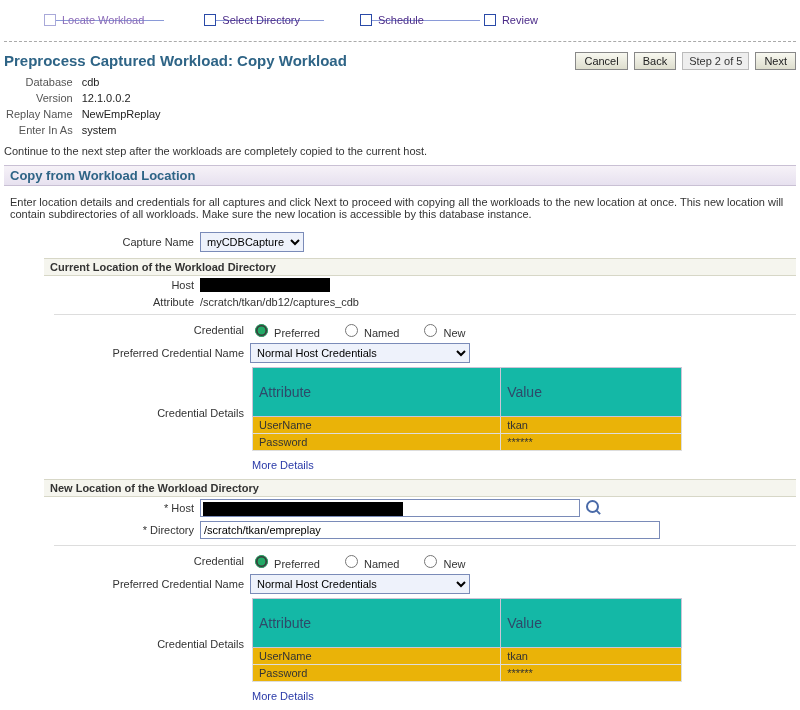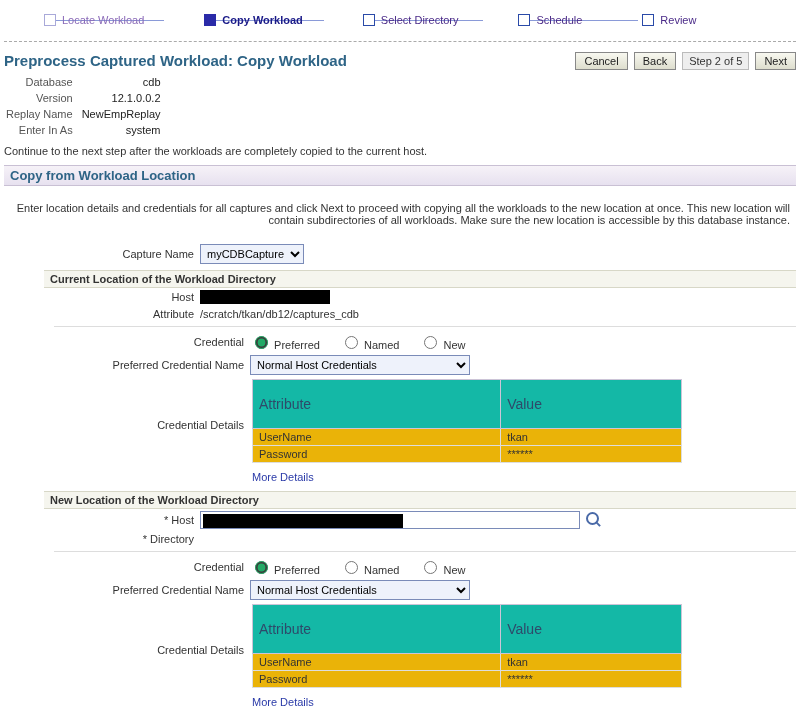--- a/index.html
+++ b/index.html
@@ -50,21 +50,21 @@
     font-weight: bold;
     margin: 0 0 4px 0;
   }
   .header-row {
     display:flex;
     justify-content:space-between;
     align-items:flex-start;
   }
   .props-table { font-size:11px; margin-left:0; }
   .props-table td.lab { text-align:right; color:#555; padding:0 6px 0 0; }
-  .props-table td.val { color:#222;text-align:right; }
+  .props-table td.val { color:#222; }
   .top-buttons { display:flex; gap:6px; align-items:center;}
   button.btn {
     background: linear-gradient(#f8f8f0,#dedece);
     border:1px solid #888;
     padding:2px 8px;
     font-size:11px;
     font-family:inherit;
     cursor:pointer;
     color:#222;
   }
@@ -87,21 +87,21 @@
   .sub-section-head {
     background:#f5f5ee;
     border-top:1px solid #d7d7c7;
     border-bottom:1px solid #d7d7c7;
     padding:2px 6px;
     font-weight:bold;
     font-size:11px;
     color:#333;
     margin-top:4px;
   }
-  .section-text { padding:16px 6px; font-size:11px;text-align:right; }
+  .section-text { padding:10px 6px; font-size:11px; }
   .form-row { display:flex; align-items:center; gap:6px; padding:2px 0; }
   .form-label { width:190px; text-align:right; color:#333; }
   select.sel, input.txt {
     font-size:11px;
     font-family:inherit;
     border:1px solid #7a8bb8;
     background:#fff;
   }
   select.sel { height:20px; padding:0 2px; background:#eef2fb; }
   select.sel.wide { width:220px;}
@@ -155,25 +155,20 @@
     left:9px;top:11px;transform:rotate(45deg);
   }
 </style>
 </head>
 <body>
 
 <div class="wizard-steps">
   <div class="step done">
     <div class="step-box"></div>
     <div class="step-label">Locate Workload</div>
-    <div class="step-line"></div>
-  </div>
-  <div class="step active">
-    <div class="step-box"></div>
-    <div class="step-label">Copy Workload</div>
     <div class="step-line"></div>
   </div>
   <div class="step">
     <div class="step-box"></div>
     <div class="step-label">Select Directory</div>
     <div class="step-line"></div>
   </div>
   <div class="step">
     <div class="step-box"></div>
     <div class="step-label">Schedule</div>
@@ -280,20 +275,21 @@
 <div class="sub-section-head" style="margin-left:40px">New Location of the Workload Directory</div>
 <div class="form-row" style="margin-left:40px">
   <div class="form-label" style="width:150px">* Host</div>
   <span style="display:inline-block;border:1px solid #7a8bb8;height:18px;width:380px;background:#fff;position:relative;">
     <span class="redacted" style="width:200px;height:14px;margin:2px;"></span>
   </span>
   <span class="search-icon"></span>
 </div>
 <div class="form-row" style="margin-left:40px">
   <div class="form-label" style="width:150px">* Directory</div>
+  <input class="txt" style="width: 460px;" value="/scratch/tkan/empreplay">
 </div>
 
 <div class="cred-panel">
   <div class="form-row radio-row">
     <div class="form-label">Credential</div>
     <label><input type="radio" name="cred2" checked="" style=""> <span>Preferred</span></label>
     <label><input type="radio" name="cred2" style=""> <span>Named</span></label>
     <label><input type="radio" name="cred2" style=""> <span>New</span></label>
   </div>
   <div class="form-row">

